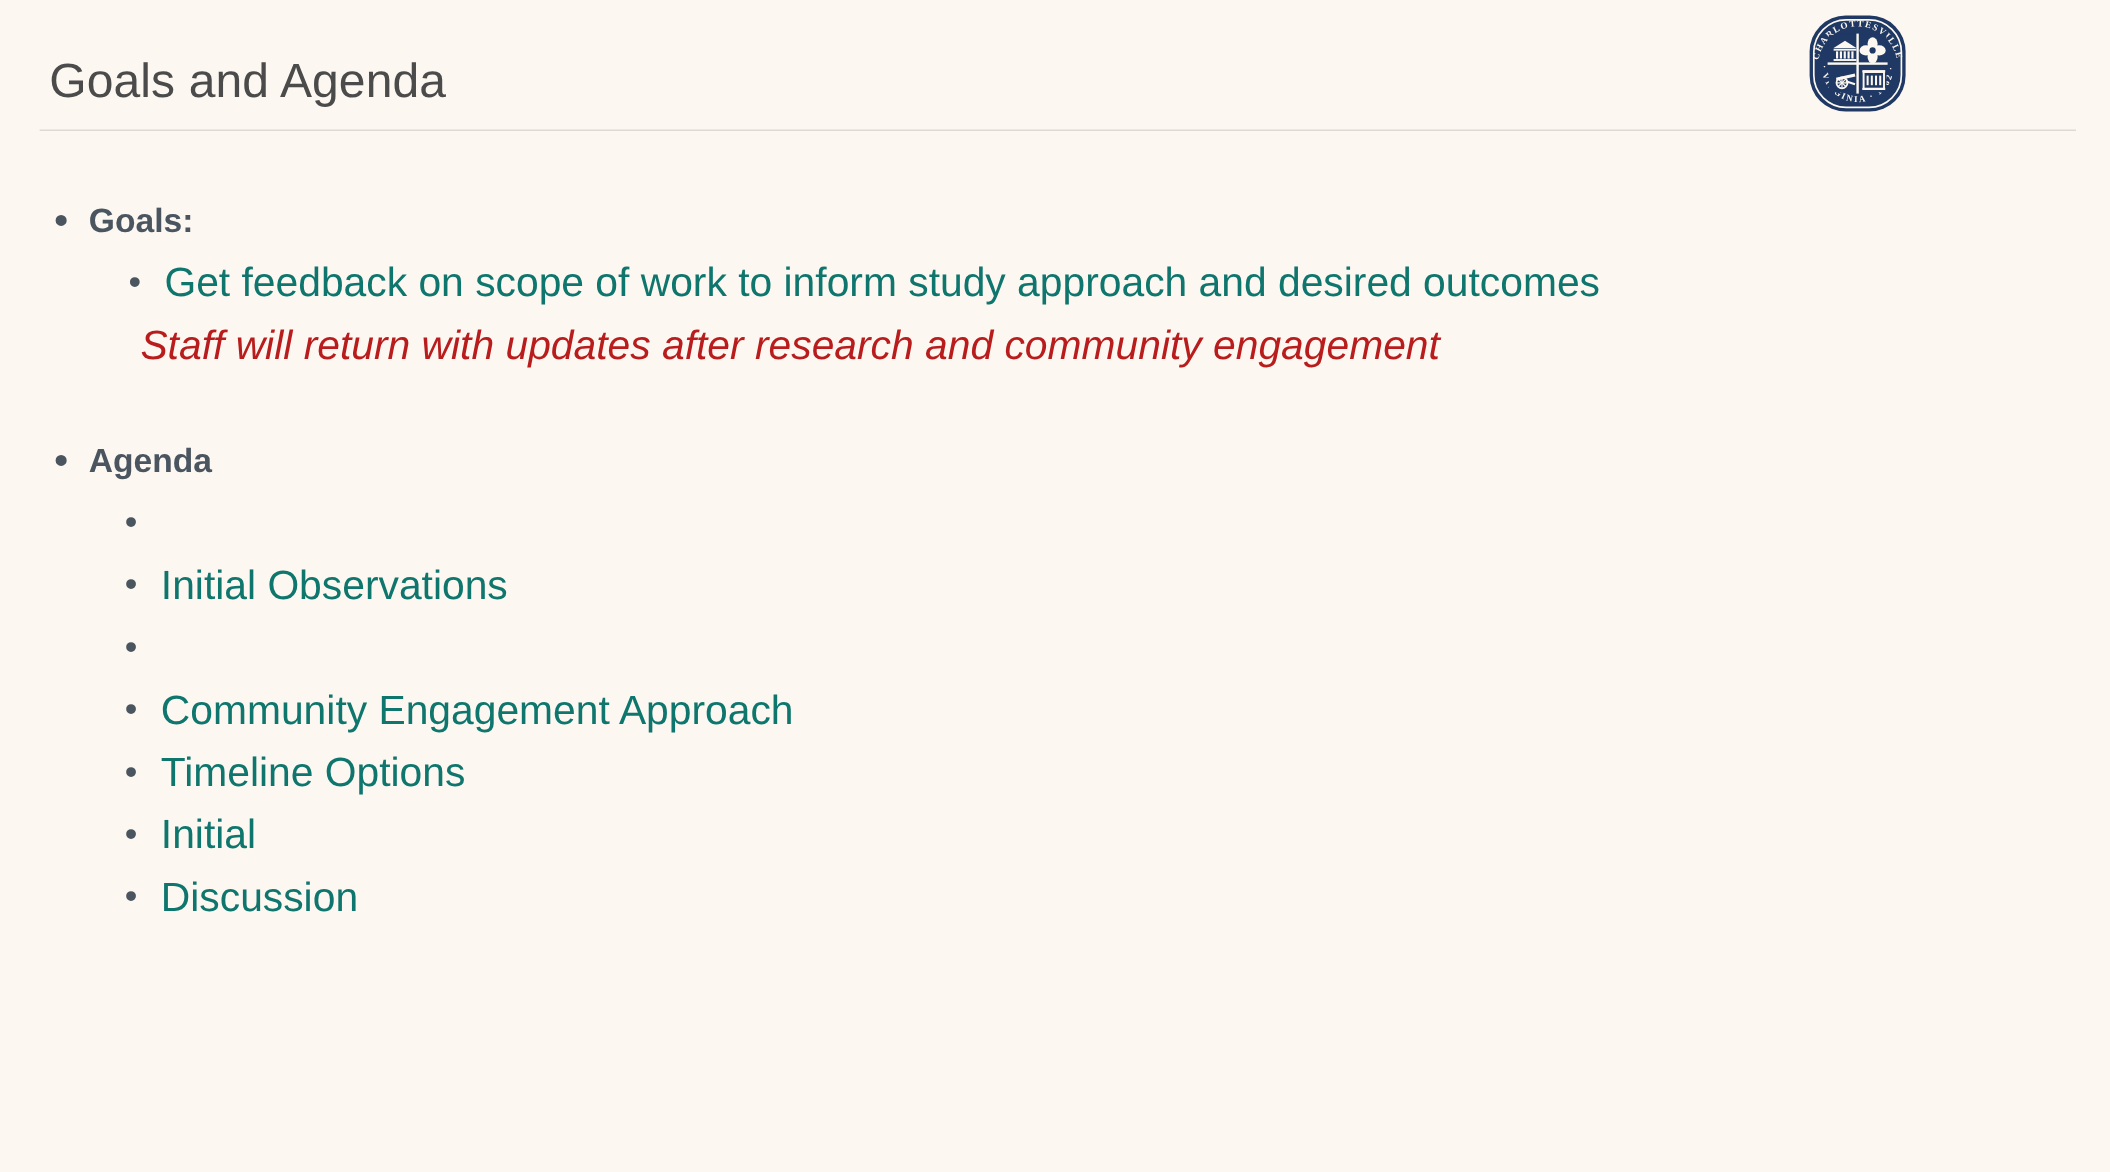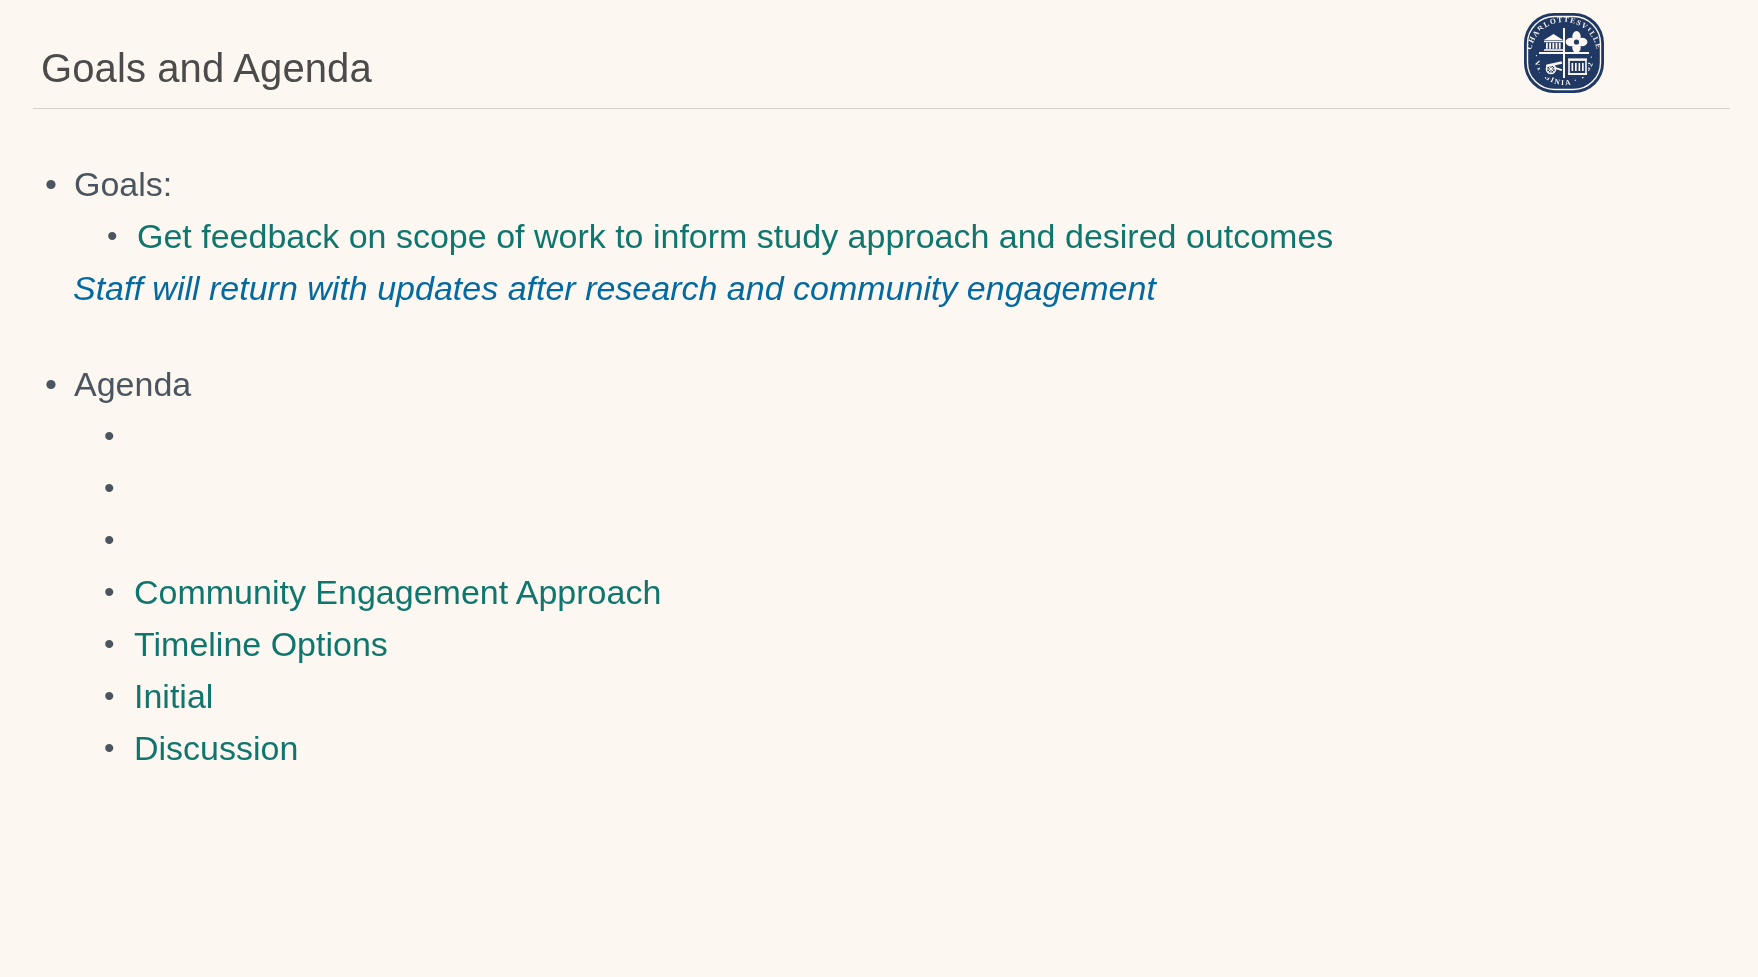--- a/index.html
+++ b/index.html
@@ -23,21 +23,20 @@
     box-sizing: border-box;
   }
 
   
   .slide-header {
     position: absolute;
     left: 0;
     top: 0;
     width: 1612px;
     height: 112px;
-    padding-left: 16px;
   }
 
   .slide-title {
     position: absolute;
     left: 41px;
     top: 44px;
     font-size: 40px;
     line-height: 48px;
     color: #4b4b4b;
     letter-spacing: 0.1px;
@@ -90,24 +89,25 @@
     width: 33px;
     flex: 0 0 33px;
     font-size: 34px;
     line-height: 52px;
     color: #4a5560;
     text-align: left;
     padding-left: 4px;
     box-sizing: border-box;
   }
   .lvl1 .txt {
-    font-size: 34px;
+    font-size: 28px;
     line-height: 52px;
     color: #4a5560;
     white-space: nowrap;
+    font-weight: bold;
   }
 
   
   .lvl2 {
     padding-left: 104px;
   }
   .lvl2 .dot {
     width: 33px;
     flex: 0 0 33px;
     font-size: 30px;
@@ -122,24 +122,24 @@
     line-height: 52px;
     color: #0f766e;
     white-space: nowrap;
   }
 
   
   .lvl2.agenda { padding-left: 101px; }
 
   
   .cont-italic {
-    padding-left: 73px;
+    padding-left: 117px;
     font-size: 34px;
     line-height: 52px;
-    color: #0369a1;
+    color: #b91c1c;
     font-style: italic;
     white-space: nowrap;
   }
 
   .gap-lg { height: 44px; }
 
   .goals-block { padding-top: 46px; }
 </style>
 </head>
 <body>
@@ -241,20 +241,21 @@
         <span class="dot">•</span>
         <span class="txt">Agenda</span>
       </div>
 
       <div class="bullet-row lvl2 agenda">
         <span class="dot">•</span>
       </div>
 
       <div class="bullet-row lvl2 agenda">
         <span class="dot">•</span>
+        <span class="txt">Initial Observations</span>
       </div>
 
       <div class="bullet-row lvl2 agenda">
         <span class="dot">•</span>
       </div>
 
       <div class="bullet-row lvl2 agenda">
         <span class="dot">•</span>
         <span class="txt">Community Engagement Approach</span>
       </div>

